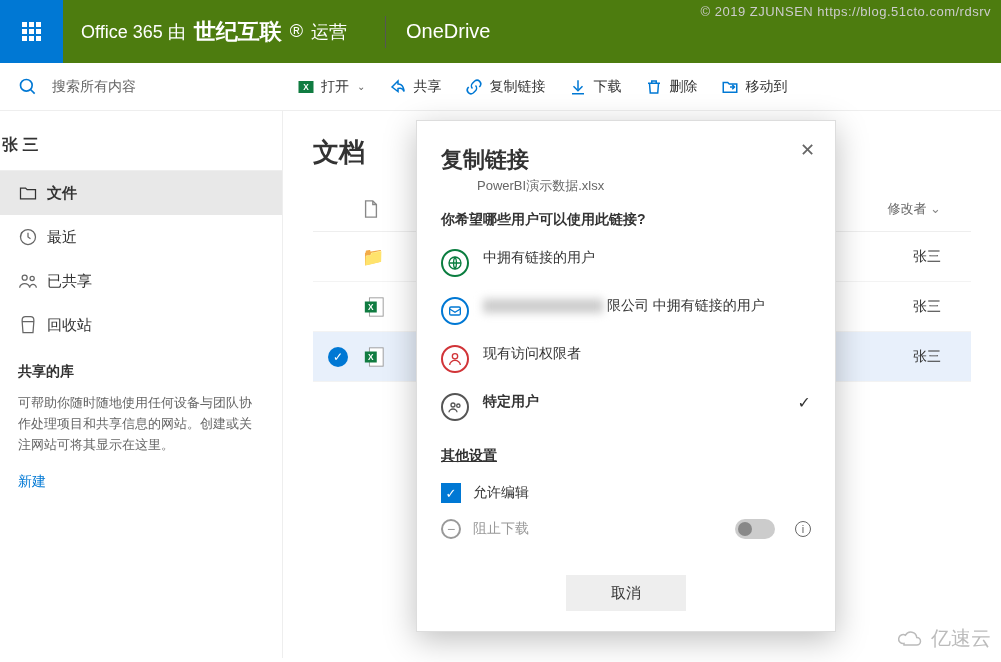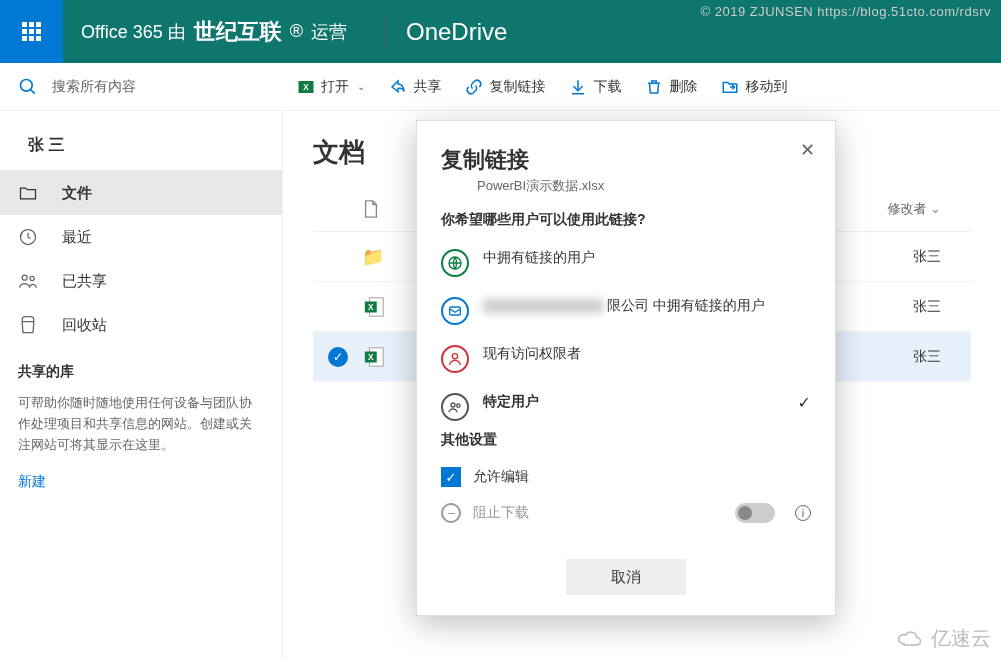--- a/index.html
+++ b/index.html
@@ -1,44 +1,44 @@
 <!DOCTYPE html>
 <html><head>
 <meta charset="utf-8">
 <style>
 * { box-sizing: border-box; margin: 0; padding: 0; }
 body { font-family: "Segoe UI", "Microsoft YaHei", sans-serif; font-size: 14px; color: #333; background: #fff; width: 1001px; height: 662px; overflow: hidden; position: relative; }
 
 
-.header { background: #0f766e; color: #fff; height: 63px; display: flex; align-items: center; }
+.header { background: #4d7c0f; color: #fff; height: 63px; display: flex; align-items: center; }
 .waffle { width: 63px; height: 63px; display: flex; align-items: center; justify-content: center; background: #0078d4; color: #fff; font-size: 20px; }
 .waffle-grid { display: grid; grid-template: repeat(3, 5px) / repeat(3, 5px); gap: 2px; }
 .waffle-grid span { background: #fff; width: 5px; height: 5px; }
 .brand { padding: 0 18px; font-size: 18px; display: flex; align-items: center; gap: 8px; }
 .brand-bold { font-weight: bold; font-size: 22px; }
 .divider-v { width: 1px; height: 32px; background: #555; margin: 0 20px; }
-.app-name { font-size: 24px; }
+.app-name { font-size: 20px; }
 
 
 .watermark { position: absolute; top: 4px; right: 10px; color: #ccc; font-size: 13px; letter-spacing: 0.5px; }
 .watermark2 { position: absolute; bottom: 10px; right: 10px; color: #bbb; font-size: 20px; display: flex; align-items: center; gap: 6px; }
 .watermark2 svg { width: 30px; height: 20px; }
 
 
 .cmdbar { height: 48px; border-bottom: 1px solid #eee; display: flex; align-items: center; padding: 0 18px; gap: 4px; }
 .search-area { display: flex; align-items: center; gap: 14px; width: 265px; color: #666; }
 .cmd-item { display: flex; align-items: center; gap: 6px; padding: 0 10px; height: 40px; color: #333; cursor: pointer; }
 .cmd-item svg { width: 18px; height: 18px; }
 .chev { font-size: 10px; color: #666; margin-left: 2px; }
 
 
 .main { display: flex; height: calc(100% - 115px); }
 .sidebar { width: 283px; border-right: 1px solid #eee; padding-top: 16px; }
-.user-name { font-weight: bold; padding: 8px 28px 14px; font-size: 16px; border-bottom: 1px solid #eee; }
-.nav-item { display: flex; align-items: center; gap: 24px; padding: 12px 18px; cursor: pointer; font-size: 15px; }
+.user-name { font-weight: bold; padding: 8px 2px 14px; font-size: 16px; border-bottom: 1px solid #eee; }
+.nav-item { display: flex; align-items: center; gap: 9px; padding: 12px 18px; cursor: pointer; font-size: 15px; }
 .nav-item.active { background: #e8e8e8; font-weight: bold; }
 .nav-item svg { width: 20px; height: 20px; }
 .nav-section { padding: 16px 18px 8px; font-weight: bold; }
 .nav-desc { padding: 4px 18px; font-size: 13px; color: #666; line-height: 1.6; }
 .link-new { color: #0078d4; padding: 14px 18px; display: inline-block; cursor: pointer; }
 
 
 .content { flex: 1; padding: 24px 30px; position: relative; }
 .page-title { font-size: 26px; font-weight: 600; margin-bottom: 20px; }
 .table-hdr { display: flex; color: #666; font-size: 13px; padding: 10px 0; border-bottom: 1px solid #eee; }
@@ -56,21 +56,21 @@
 .dialog { position: absolute; left: 416px; top: 120px; width: 420px; background: #fff; box-shadow: 0 8px 30px rgba(0,0,0,0.25); border: 1px solid #ddd; padding: 24px 24px 20px; }
 .dialog-title { font-size: 22px; font-weight: 600; }
 .dialog-sub { font-size: 13px; color: #666; padding-left: 36px; margin-top: 2px; margin-bottom: 16px; }
 .close-x { position: absolute; top: 18px; right: 20px; font-size: 18px; cursor: pointer; color: #666; }
 .prompt { font-weight: bold; margin-bottom: 10px; }
 .opt { display: flex; align-items: flex-start; gap: 14px; padding: 10px 0; cursor: pointer; }
 .opt-ico { width: 28px; height: 28px; border: 2px solid; border-radius: 50%; display: flex; align-items: center; justify-content: center; flex-shrink: 0; }
 .opt.bold .opt-text { font-weight: bold; }
 .opt-check { margin-left: auto; font-size: 16px; }
 .blur { filter: blur(4px); background: #ccc; display: inline-block; width: 120px; height: 14px; vertical-align: middle; }
-.section-h { font-weight: bold; margin-bottom: 10px; }
+.section-h { font-weight: bold; margin-top: 16px; margin-bottom: 10px; text-decoration: underline; }
 .setting { display: flex; align-items: center; gap: 12px; padding: 8px 0; }
 .cbx { width: 20px; height: 20px; background: #0078d4; color: #fff; display: inline-flex; align-items: center; justify-content: center; font-size: 13px; }
 .toggle { width: 40px; height: 20px; border-radius: 10px; background: #ccc; position: relative; margin-left: auto; }
 .toggle::after { content: ''; width: 14px; height: 14px; background: #888; border-radius: 50%; position: absolute; top: 3px; left: 3px; }
 .info-ico { width: 16px; height: 16px; border: 1.5px solid #666; border-radius: 50%; display: inline-flex; align-items: center; justify-content: center; font-size: 11px; margin-left: 8px; color: #666; }
 .disabled { color: #999; }
 .btn-row { display: flex; gap: 12px; justify-content: center; margin-top: 28px; }
 .btn { width: 120px; height: 36px; display: flex; align-items: center; justify-content: center; cursor: pointer; font-size: 15px; }
 .btn.primary { background: #0078d4; color: #fff; }
 .btn.secondary { background: #eee; color: #333; }

